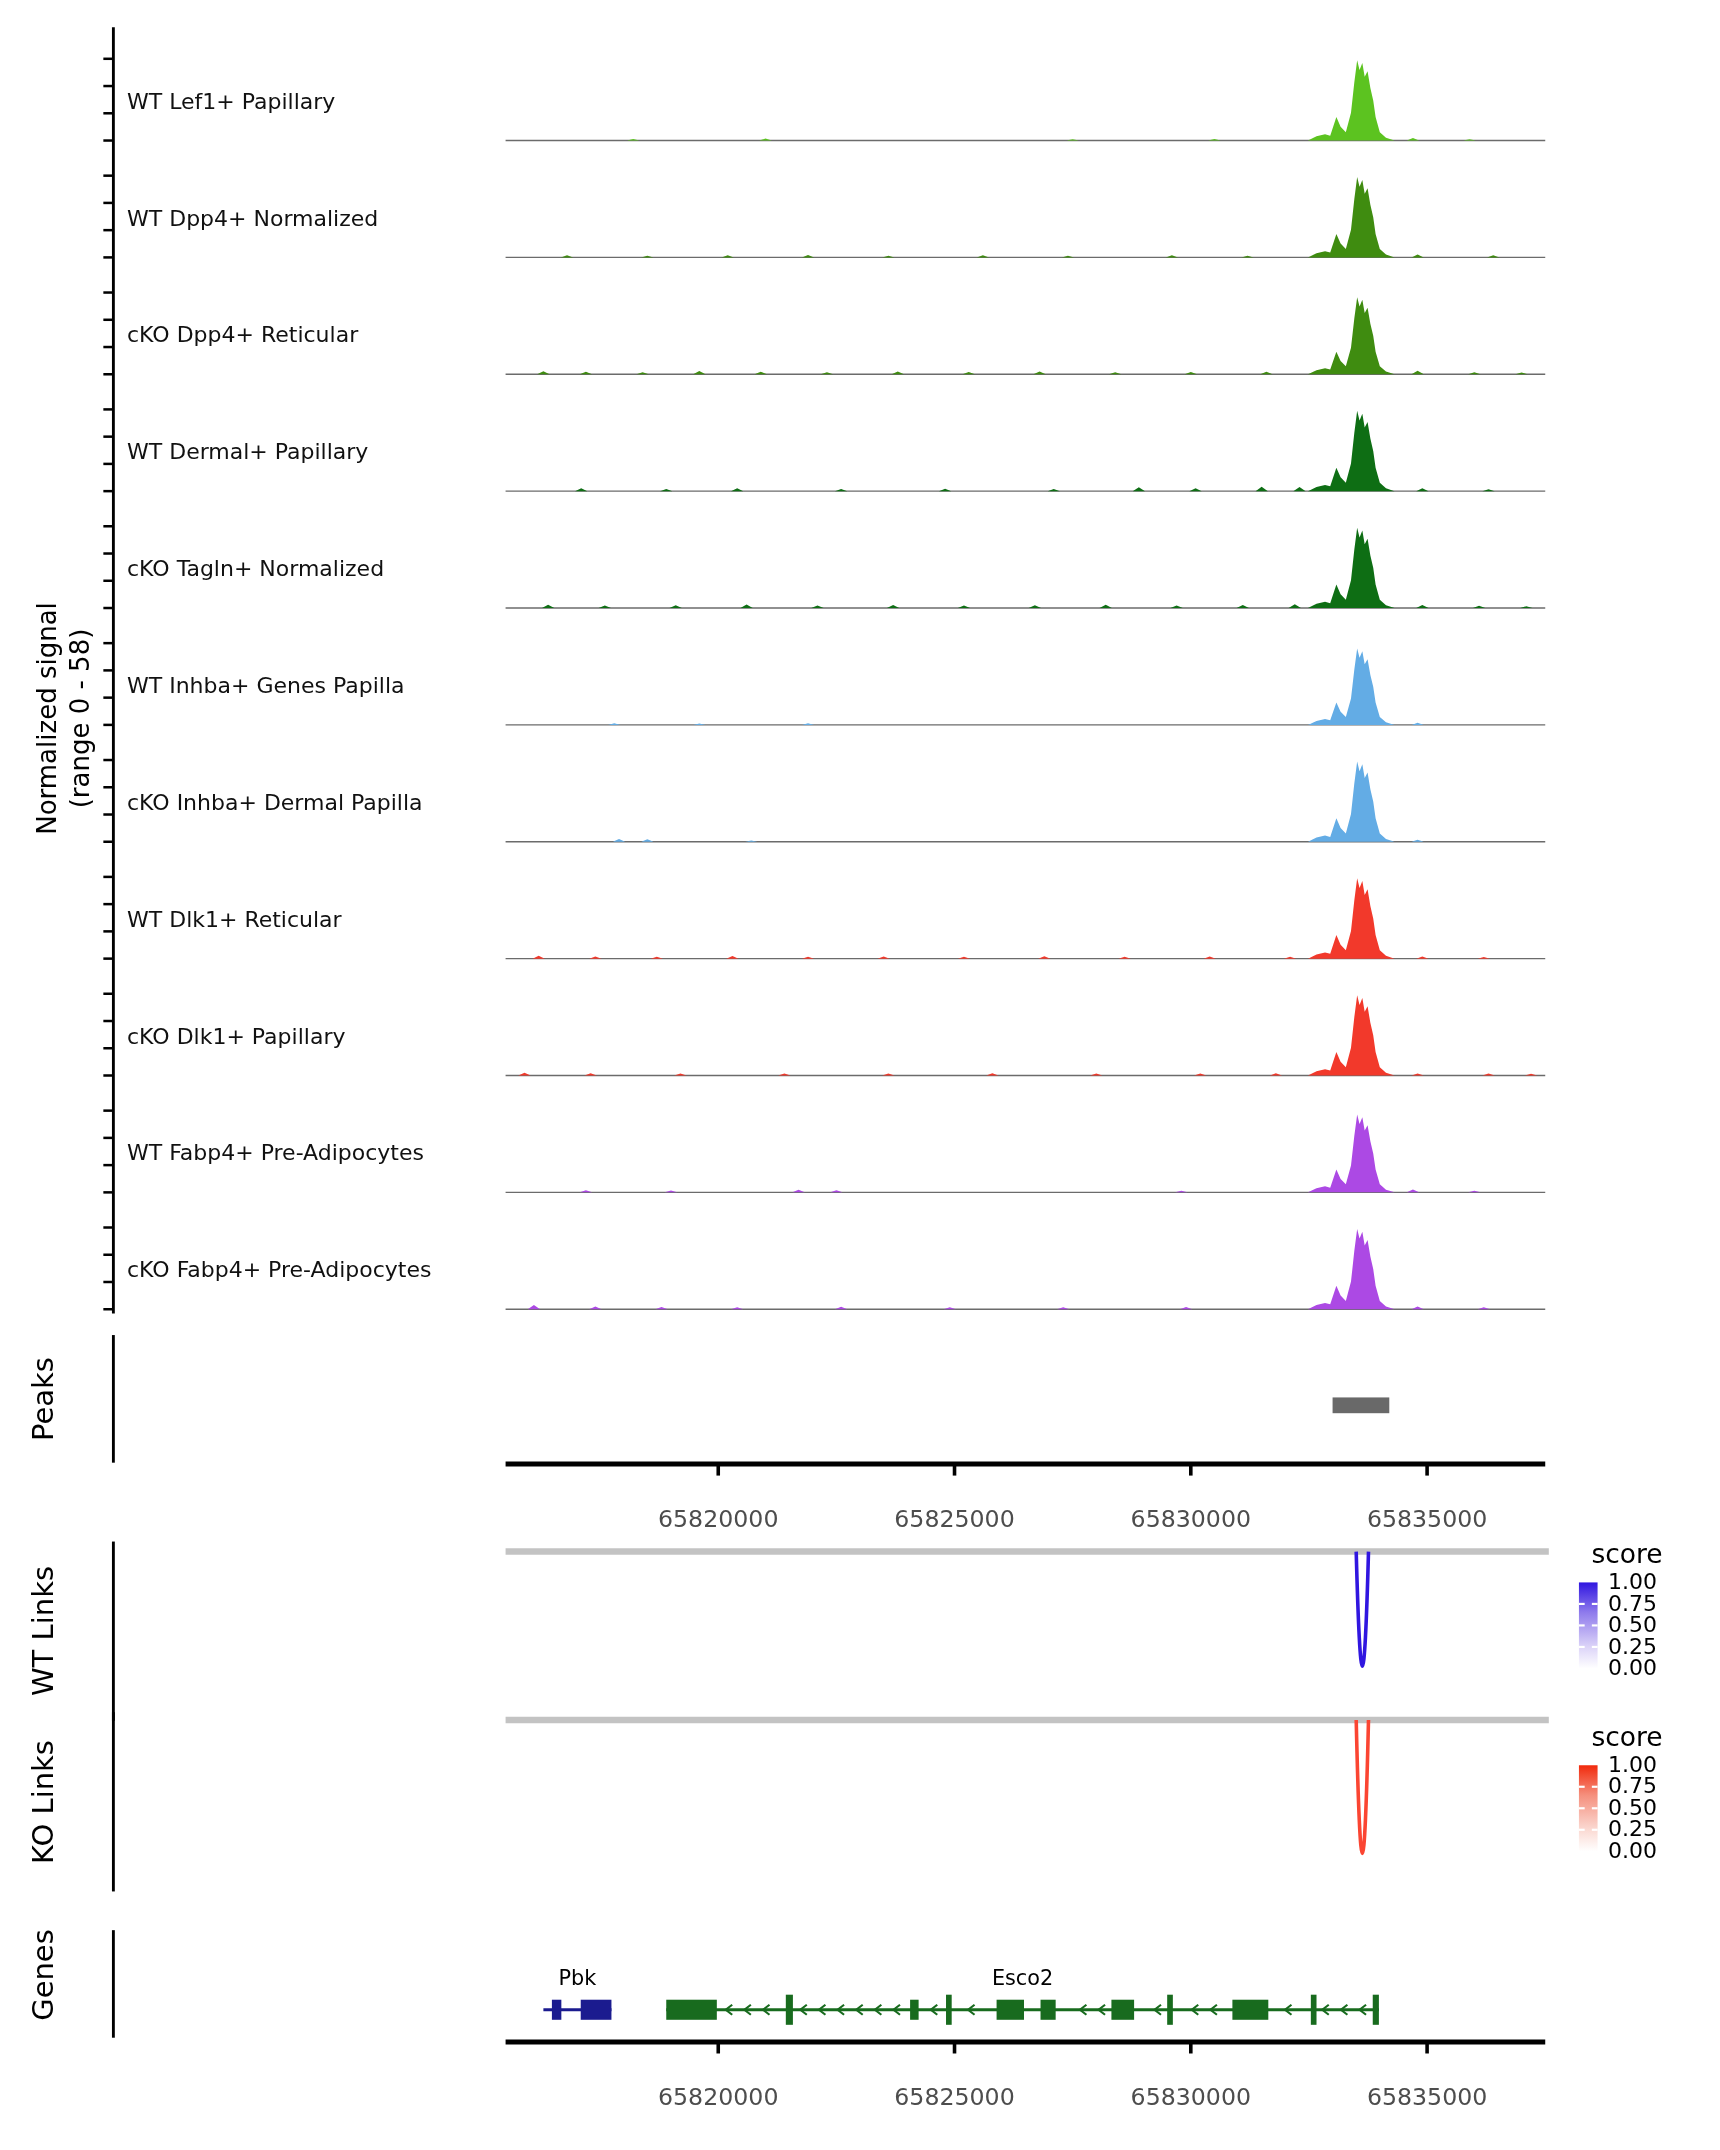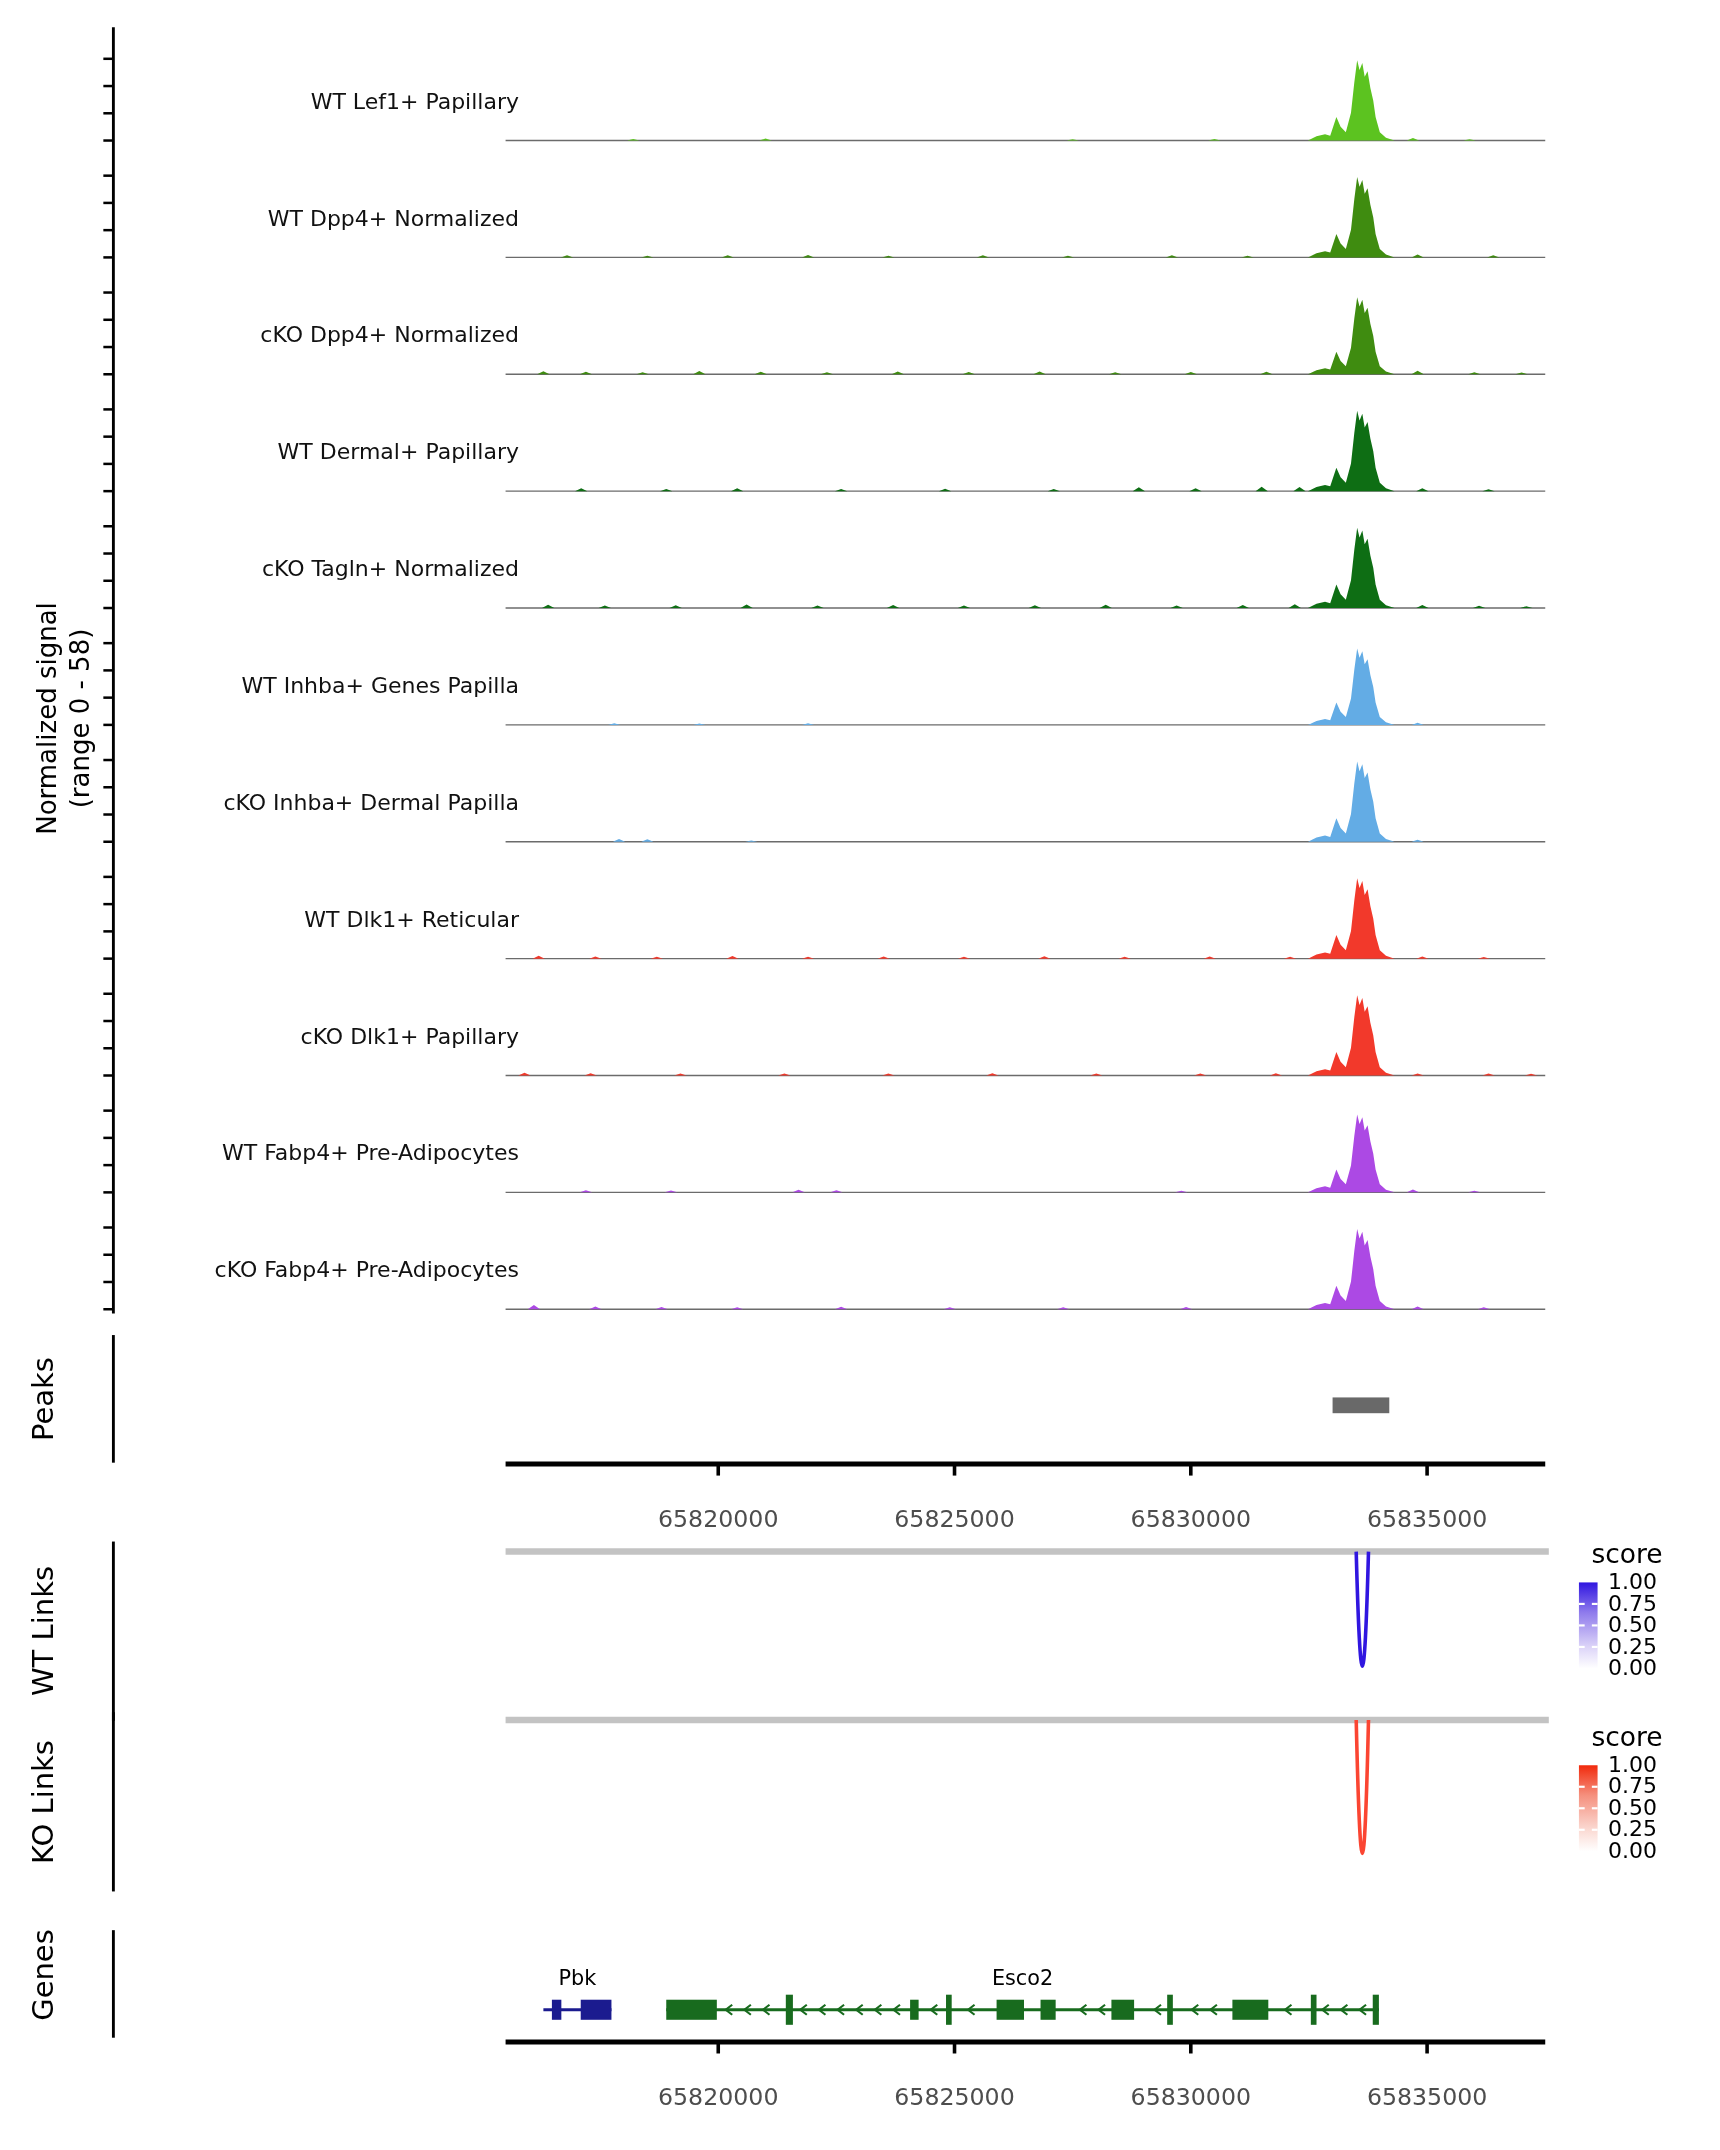--- a/index.html
+++ b/index.html
@@ -1,20 +1,20 @@
 <!DOCTYPE html>
 <html style="font-size:11.5px"><head>
 <meta charset="utf-8">
 <style>
   html,body{margin:0;padding:0;background:#ffffff;}
   .figure{position:relative;width:1721px;height:2151px;background:#ffffff;overflow:hidden;
           font-family:"DejaVu Sans","Liberation Sans",sans-serif;}
   #chart-svg{position:absolute;left:0;top:0;}
   .abs{position:absolute;}
-  .track-label{width:401px;left:118px;text-align:right;font-size:22px;color:#111;height:29px;line-height:29px;}
+  .track-label{width:401px;left:127px;text-align:left;font-size:22px;color:#111;height:29px;line-height:29px;}
   .rot{transform:rotate(-90deg);text-align:center;}
   .section-label{width:301px;height:36px;line-height:36px;font-size:29px;color:#000;}
   .ylab{width:588px;height:69px;font-size:26px;line-height:33px;color:#000;}
   .score-title{width:100px;font-size:26.5px;color:#000;text-align:center;}
   .leg-val{width:86px;height:24.4px;line-height:24.4px;font-size:22px;color:#000;text-align:left;}
   .xlab{width:645px;text-align:center;font-size:30px;color:#000;}
 </style>
 </head>
 <body>
 
@@ -182,21 +182,21 @@
       <text x="1426.0454545454545" y="2768" text-anchor="middle" font-size="29" fill="#000" font-family="&quot;DejaVu Sans&quot;,&quot;Liberation Sans&quot;,sans-serif">Esco2</text>
     </svg>
 
   <div class="abs ylab rot" style="left:-229px;top:684px;">
     <div>Normalized signal</div>
     <div>(range 0 - 58)</div>
   </div>
 
   <div class="abs track-label" style="top:87px">WT Lef1+ Papillary</div>
   <div class="abs track-label" style="top:204px">WT Dpp4+ Normalized</div>
-  <div class="abs track-label" style="top:320px">cKO Dpp4+ Normalized</div>
+  <div class="abs track-label" style="top:320px">cKO Dpp4+ Reticular</div>
   <div class="abs track-label" style="top:437px">WT Dermal+ Papillary</div>
   <div class="abs track-label" style="top:554px">cKO Tagln+ Normalized</div>
   <div class="abs track-label" style="top:671px">WT Inhba+ Genes Papilla</div>
   <div class="abs track-label" style="top:788px">cKO Inhba+ Dermal Papilla</div>
   <div class="abs track-label" style="top:905px">WT Dlk1+ Reticular</div>
   <div class="abs track-label" style="top:1022px">cKO Dlk1+ Papillary</div>
   <div class="abs track-label" style="top:1138px">WT Fabp4+ Pre-Adipocytes</div>
   <div class="abs track-label" style="top:1255px">cKO Fabp4+ Pre-Adipocytes</div>
 
   <div class="abs section-label rot" style="left:-108px;top:1381px">Peaks</div>

